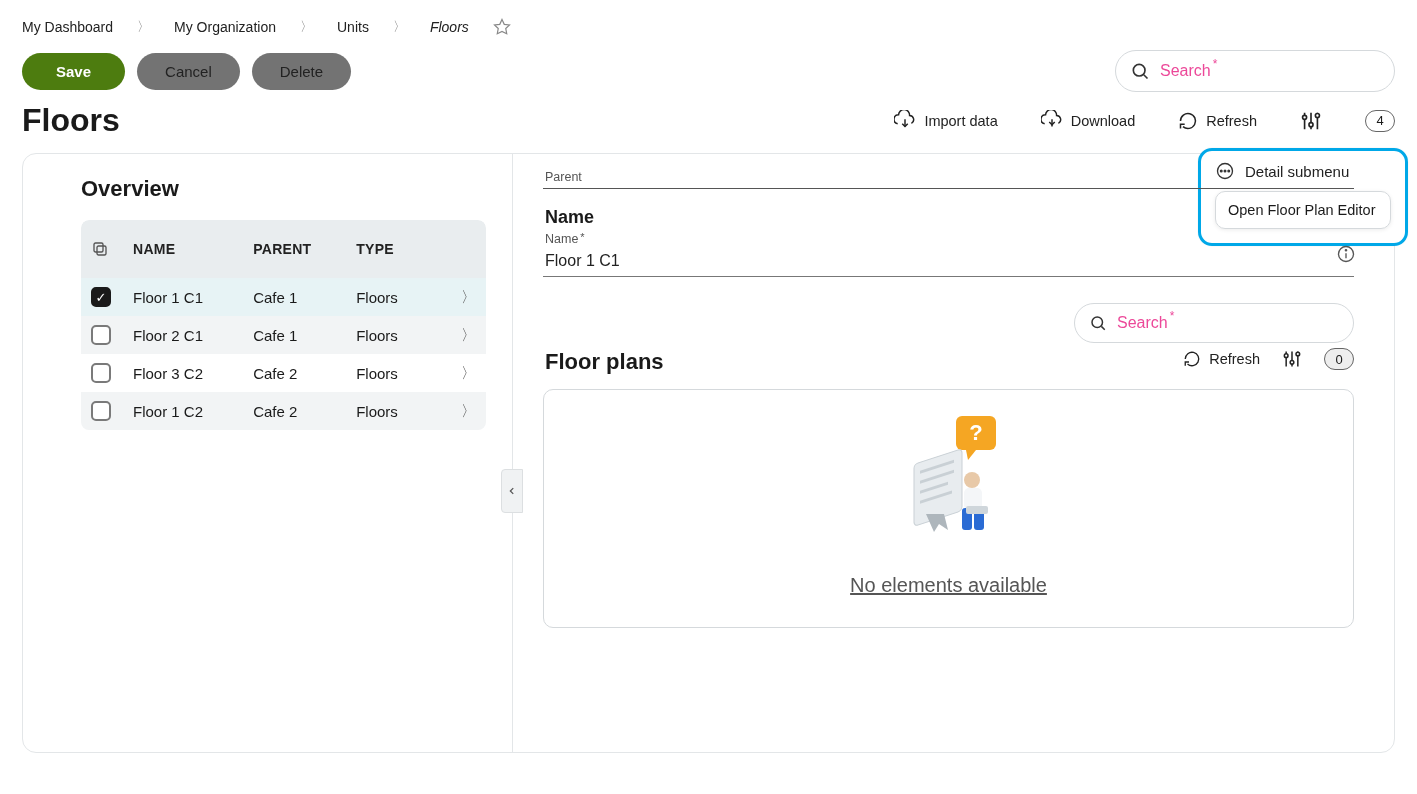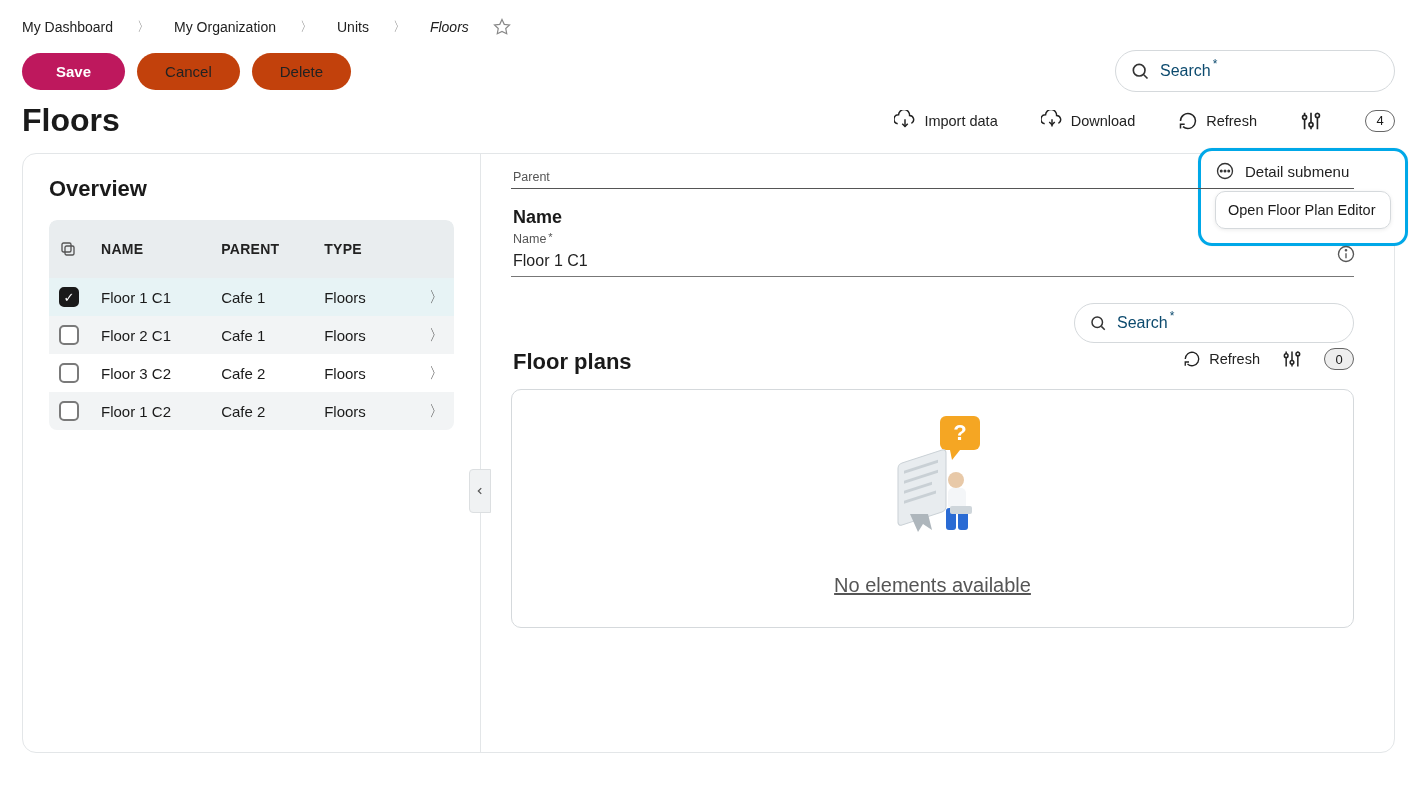--- a/index.html
+++ b/index.html
@@ -42,35 +42,35 @@
     gap: 12px;
     margin-bottom: 10px;
   }
   .btn {
     border: none;
     border-radius: 22px;
     padding: 10px 28px;
     font-size: 15px;
     cursor: pointer;
   }
-  .btn.primary { background: #be185d; color: #fff; font-weight: 600; padding: 10px 34px; }
-  .btn.secondary { background: #c2410c; color: #222; }
+  .btn.primary { background: #4d7c0f; color: #fff; font-weight: 600; padding: 10px 34px; }
+  .btn.secondary { background: #737373; color: #222; }
   .spacer { flex: 1; }
 
   .search-pill {
     display: flex;
     align-items: center;
     gap: 10px;
     border: 1px solid var(--border);
     border-radius: 22px;
     padding: 8px 18px 8px 14px;
     width: 280px;
     height: 42px;
   }
-  .search-pill .label { font-size: 16px; color: #0c4a6e; display:flex; align-items:flex-start; gap:2px;}
+  .search-pill .label { font-size: 16px; color: #ec4899; display:flex; align-items:flex-start; gap:2px;}
   .search-pill .req { font-size: 12px; line-height: 8px; position: relative; top:-2px;}
 
   
   .titlerow {
     display: flex;
     align-items: center;
     margin-top: 4px;
     margin-bottom: 14px;
   }
   .titlerow h1 { margin: 0; font-size: 32px; font-weight: 700; }
@@ -91,20 +91,21 @@
   }
 
   
   .main {
     display: flex;
     border: 1px solid #e3e6e8;
     border-radius: 14px;
     overflow: visible;
     min-height: 600px;
     position: relative;
+    padding-left: 32px;
   }
   .left-panel {
     width: 458px;
     padding: 22px 26px;
     border-right: 1px solid #e3e6e8;
   }
   .left-panel h2 { margin: 0 0 18px 0; font-size: 22px; font-weight: 600; }
 
   .table-wrap { border-radius: 8px; overflow: hidden; }
   .thead, .trow {

